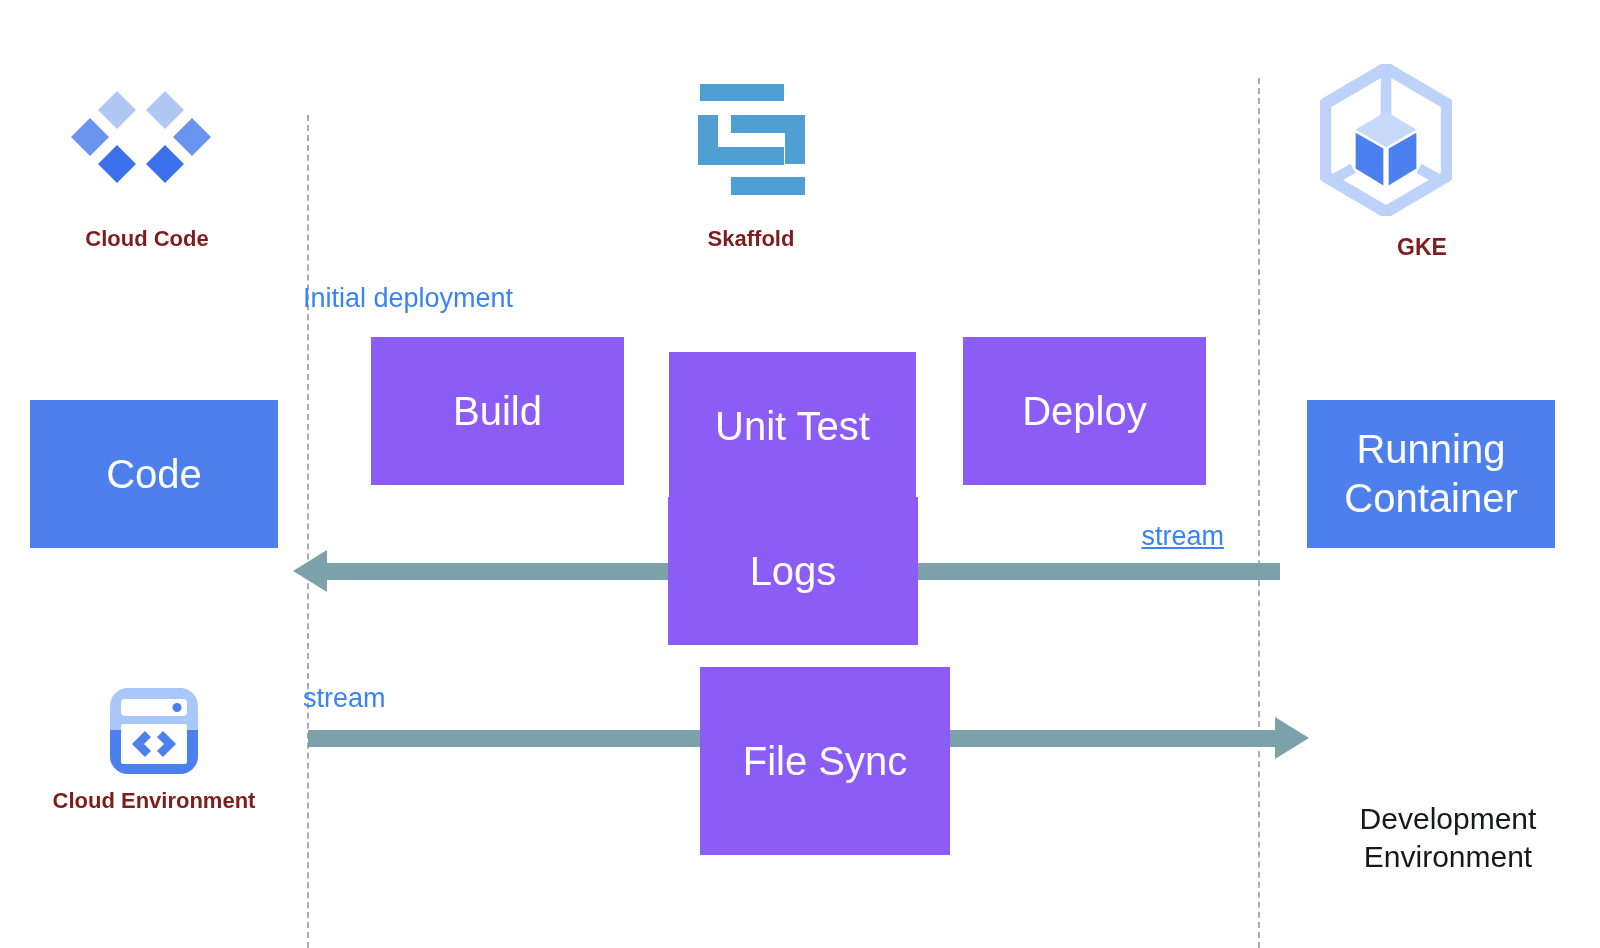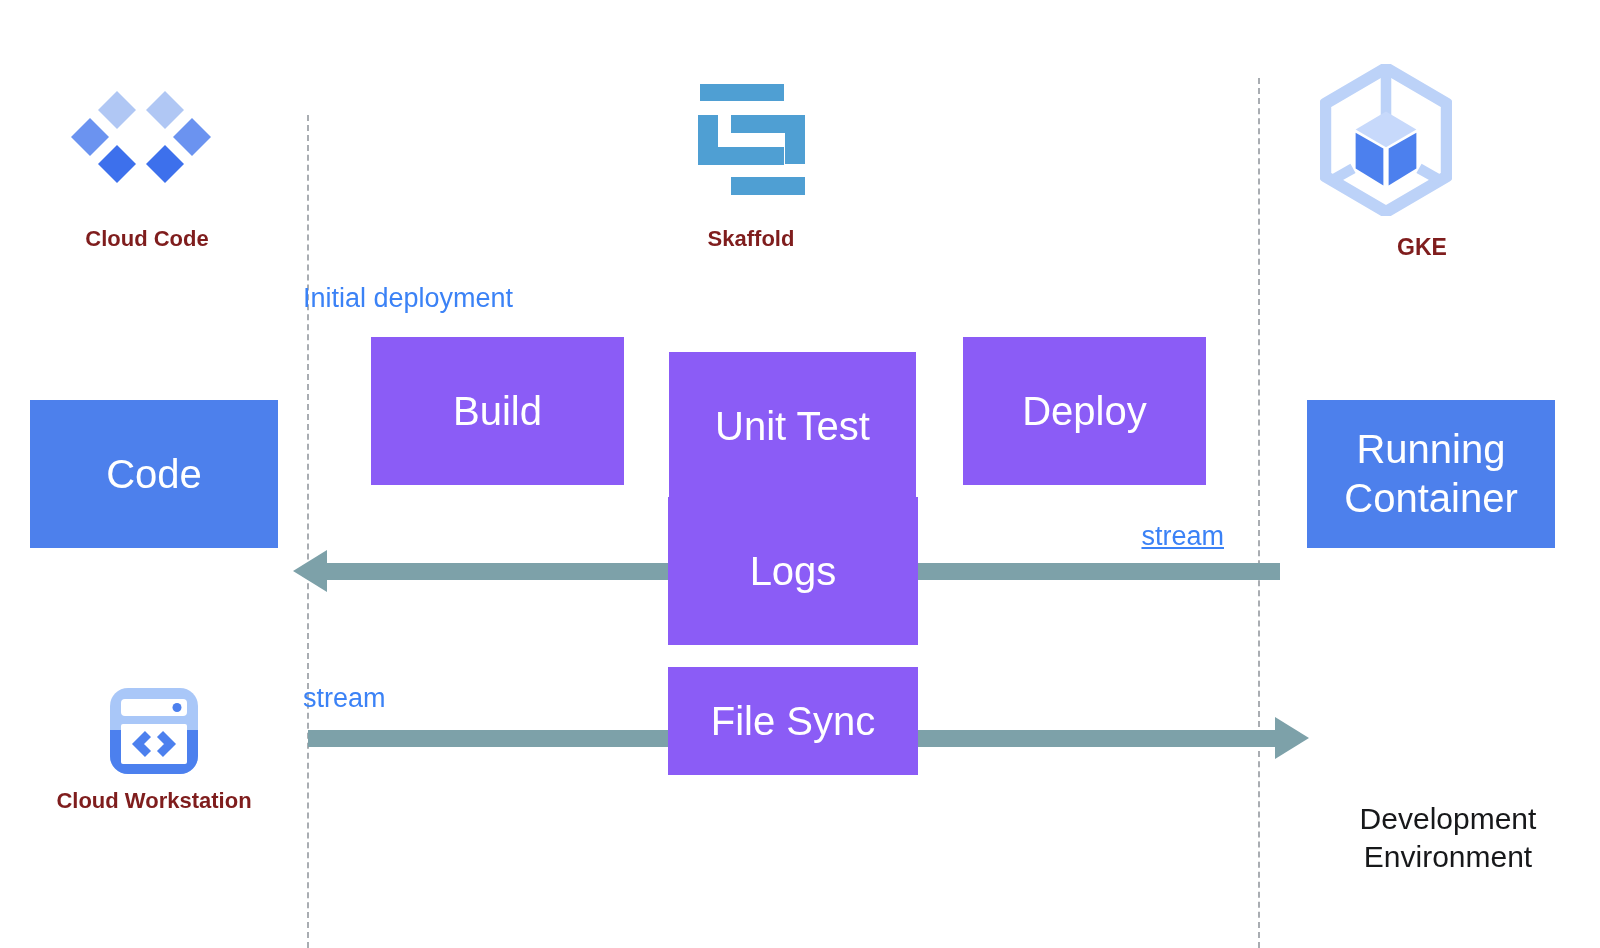--- a/index.html
+++ b/index.html
@@ -79,34 +79,34 @@
   <div class="bar" style="left:308px;top:730px;width:967px;height:17px;"></div>
   <div class="head-right" style="left:1275px;top:717px;"></div>
 
   <div class="annot" style="left:1024px;top:521px;width:200px;text-align:right;text-decoration:underline;">stream</div>
   <div class="annot" style="left:303px;top:683px;">stream</div>
 
   <div class="node process" style="left:371px;top:337px;width:253px;height:148px;">Build</div>
   <div class="node process" style="left:669px;top:337px;width:247px;height:148px;margin-top:15px;">Unit Test</div>
   <div class="node process" style="left:963px;top:337px;width:243px;height:148px;">Deploy</div>
   <div class="node process" style="left:668px;top:497px;width:250px;height:148px;">Logs</div>
-  <div class="node process" style="left:668px;top:667px;width:250px;height:108px;">File Sync</div>
+  <div class="node process" style="left:700px;top:667px;width:250px;height:188px;">File Sync</div>
 
   <div class="node artifact" style="left:30px;top:400px;width:248px;height:148px;">Code</div>
   <div class="node artifact" style="left:1307px;top:400px;width:248px;height:148px;padding:0 12px;box-sizing:border-box;">Running Container</div>
 
   <svg class="abs" style="left:108px;top:682px;" width="92" height="96" viewBox="0 0 92 96">
     <rect x="2" y="6" width="88" height="86" rx="18" fill="#a9c7f8"></rect>
     <path d="M2,48 h88 v26 a18,18 0 0 1 -18,18 h-52 a18,18 0 0 1 -18,-18 z" fill="#4c80ee"></path>
     <rect x="13" y="17" width="66" height="17" rx="4" fill="#ffffff"></rect>
     <circle cx="69" cy="25.5" r="4.5" fill="#4c80ee"></circle>
     <rect x="13" y="42" width="66" height="40" rx="2" fill="#ffffff"></rect>
     <polyline points="40,52 30,62 40,72" fill="none" stroke="#4c80ee" stroke-width="8.5"></polyline>
     <polyline points="52,52 62,62 52,72" fill="none" stroke="#4c80ee" stroke-width="8.5"></polyline>
   </svg>
-  <div class="toollabel" style="left:24px;top:788px;width:260px;">Cloud Workstation</div>
+  <div class="toollabel" style="left:24px;top:788px;width:260px;">Cloud Environment</div>
 
   <div class="envlabel" style="left:1318px;top:800px;width:260px;">
     <span>Development</span><br>
     <span>Environment</span>
   </div>
 
 </div>
 
 </body></html>

